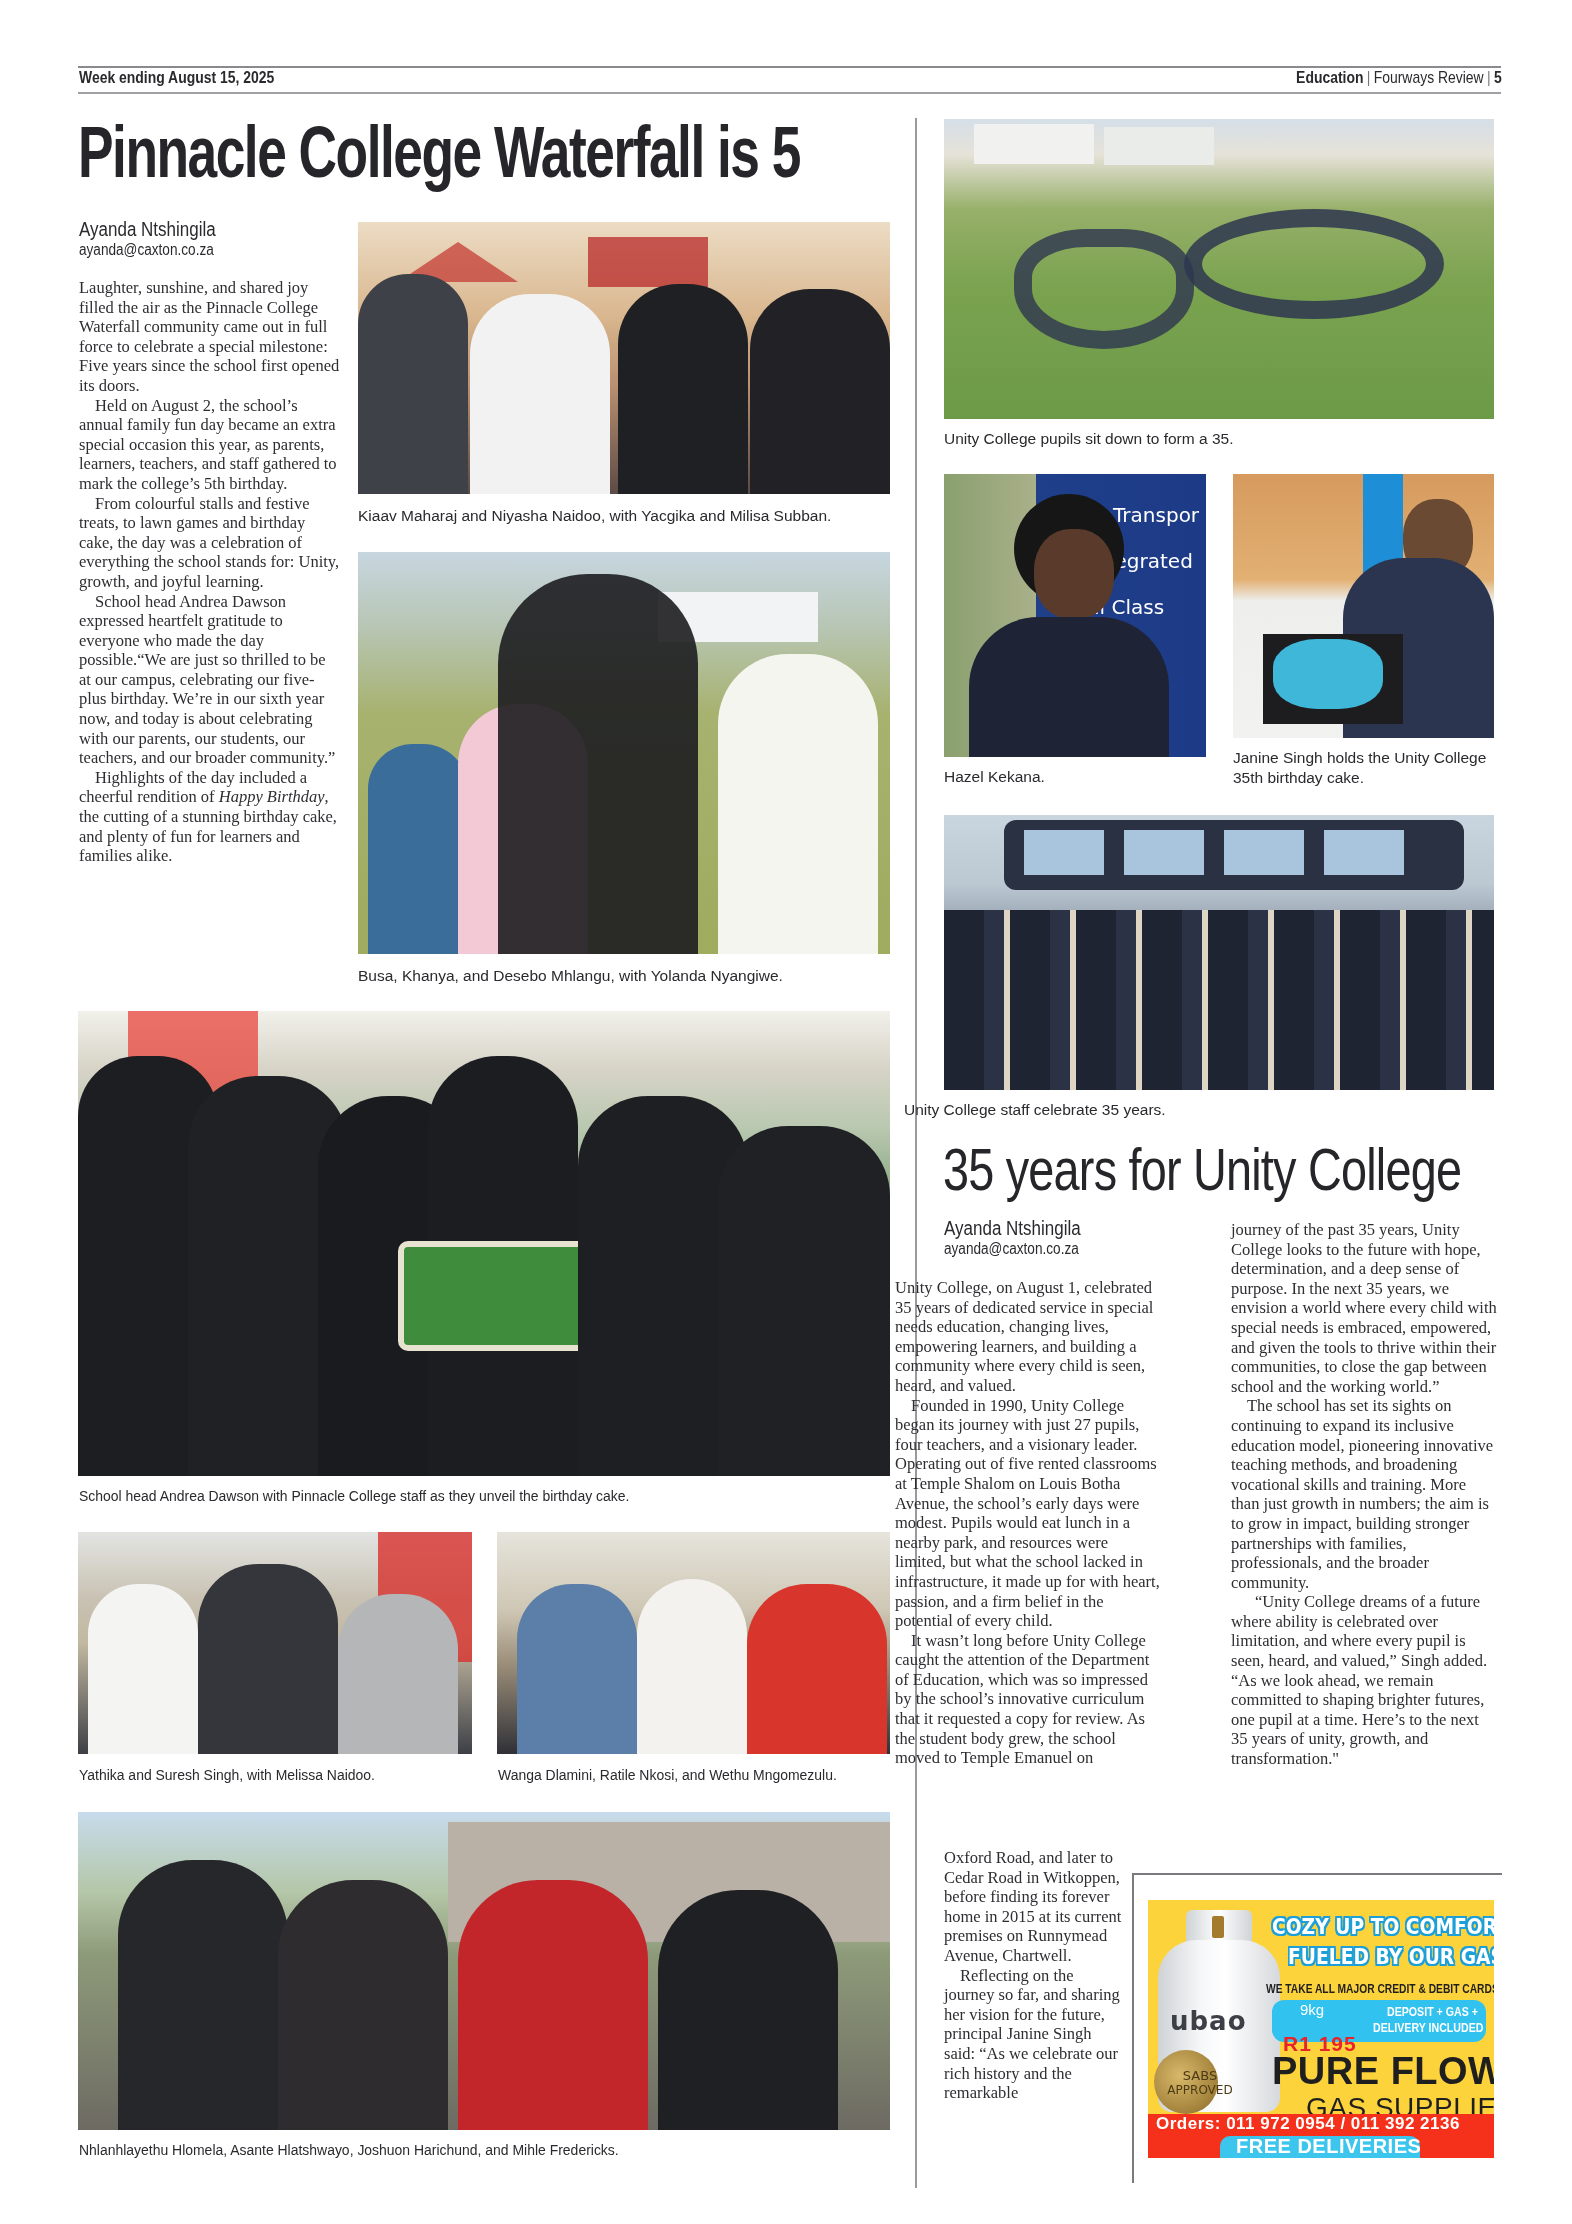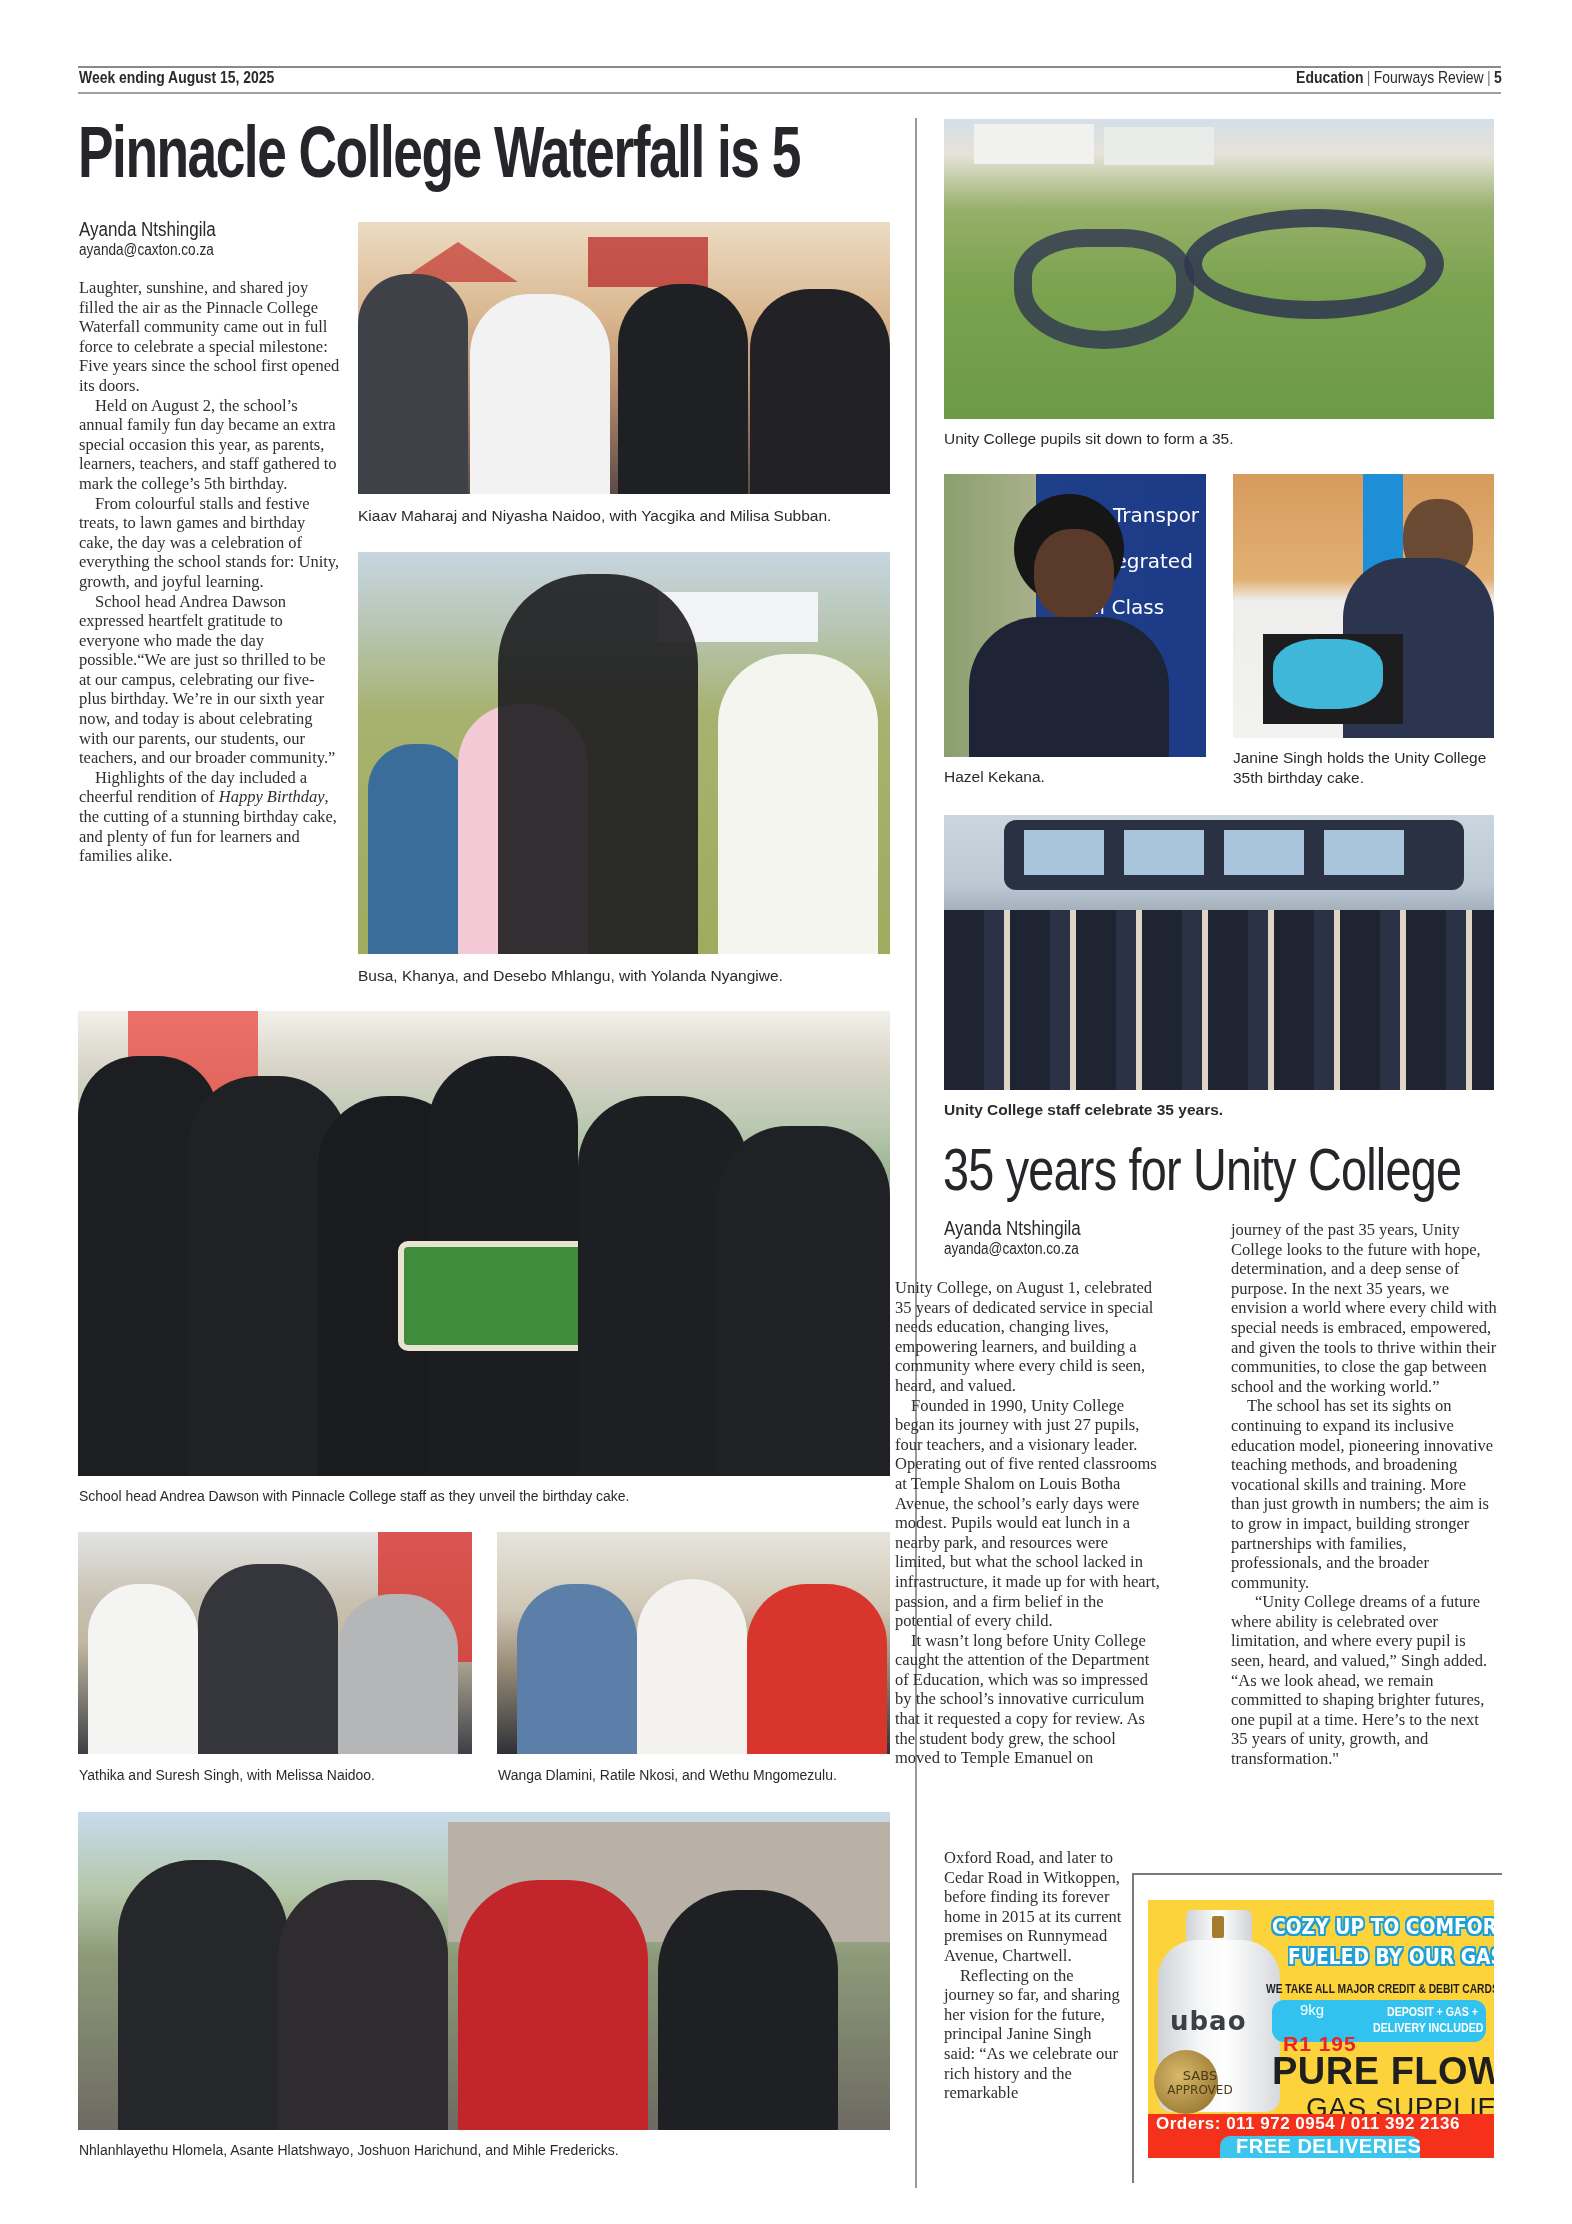--- a/index.html
+++ b/index.html
@@ -167,21 +167,21 @@
 </div>
 
 <div class="photo" style="left:944px; top:815px; width:550px; height:275px; background: linear-gradient(180deg, #c9d6e0 0%, #bcc8d2 25%, #8a96a5 45%, #4d5466 100%);">
   <div class="abs" style="left:60px; top:5px; width:460px; height:70px; background:#2a3142; border-radius:12px;"></div>
   <div class="abs" style="left:80px; top:15px; width:80px; height:45px; background:#a9c5de;"></div>
   <div class="abs" style="left:180px; top:15px; width:80px; height:45px; background:#a9c5de;"></div>
   <div class="abs" style="left:280px; top:15px; width:80px; height:45px; background:#a9c5de;"></div>
   <div class="abs" style="left:380px; top:15px; width:80px; height:45px; background:#a9c5de;"></div>
   <div class="people" style="left:0; width:550px; height:180px; background: repeating-linear-gradient(90deg, #1f2433 0 40px, #2b3246 40px 60px, #ded5c5 60px 66px);"></div>
 </div>
-<div class="abs caption" style="left:944px; top:1100px;font-weight:bold;">Unity College staff celebrate 35 years.</div>
+<div class="abs caption" style="left:904px; top:1100px;">Unity College staff celebrate 35 years.</div>
 
 <div class="abs headline-two" style="left:943px; top:1140px;">35 years for Unity College</div>
 
 <div class="abs byline" style="left:944px; top:1217px;">Ayanda Ntshingila</div>
 <div class="abs byline-email" style="left:944px; top:1240px;">ayanda@caxton.co.za</div>
 
 <div class="abs body-text" style="left:895px; top:1278px; width:265px;">
   <p>Unity College, on August 1, celebrated 35 years of dedicated service in special needs education, changing lives, empowering learners, and building a community where every child is seen, heard, and valued.</p>
   <p class="ind">Founded in 1990, Unity College began its journey with just 27 pupils, four teachers, and a visionary leader. Operating out of five rented classrooms at Temple Shalom on Louis Botha Avenue, the school’s early days were modest. Pupils would eat lunch in a nearby park, and resources were limited, but what the school lacked in infrastructure, it made up for with heart, passion, and a firm belief in the potential of every child.</p>
   <p class="ind">It wasn’t long before Unity College caught the attention of the Department of Education, which was so impressed by the school’s innovative curriculum that it requested a copy for review. As the student body grew, the school moved to Temple Emanuel on</p>

